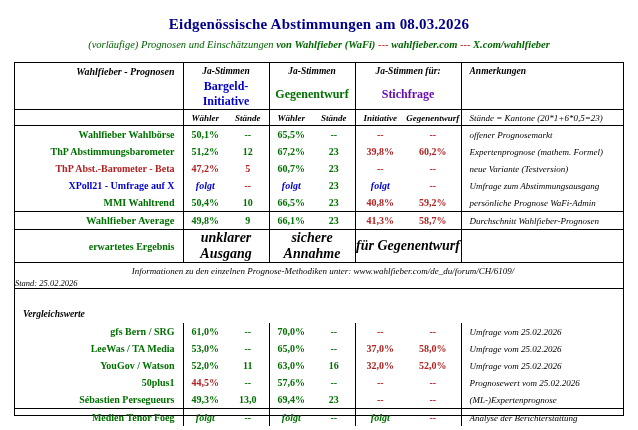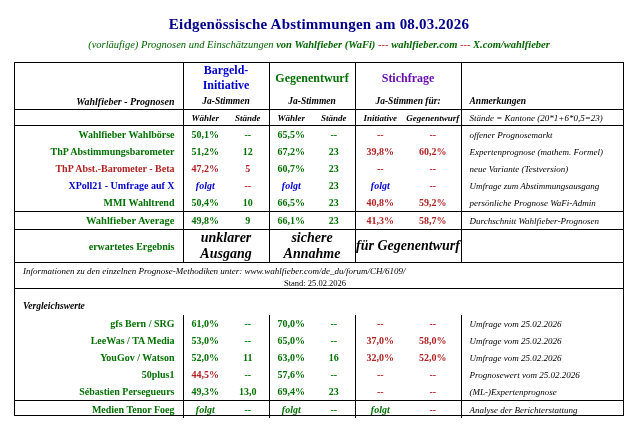--- a/index.html
+++ b/index.html
@@ -86,25 +86,26 @@
   .val{font-weight:bold;font-size:10px;text-align:center;}
   .note{font-style:italic;font-size:9px;text-align:left;padding-left:8px;color:#000;}
   .it{font-style:italic;}
   .avg td{height:19px;}
   .result td{height:20px;}
   .result .val{font-style:italic;font-weight:bold;font-size:14px;}
   .infoline{
     font-style:italic;
     font-size:9px;
     padding:3px 0 2px 8px;
+    text-align:center;
+  }
+  .stand{
+    font-style:italic;
+    font-size:8.5px;
     text-align:left;
-  }
-  .stand{
-    font-size:8.5px;
-    text-align:center;
     padding-right:8px;
   }
   .section-lbl{
     font-style:italic;
     font-weight:bold;
     font-size:9.5px;
     text-align:left;
     padding-left:8px;
   }
 </style>
@@ -131,33 +132,33 @@
           <col style="width:42px">
         <col style="width:44px">
           <col style="width:42px">
         <col style="width:50px">
           <col style="width:56px">
         <col>
       </colgroup>
       <tbody>
 
         <tr>
+          <td class="sub-left" style="height:16px">Wahlfieber - Prognosen</td>
+          <td class="sub vline" colspan="2">Ja-Stimmen</td>
+          <td class="sub vline" colspan="2">Ja-Stimmen</td>
+          <td class="sub vline" colspan="2">Ja-Stimmen für:</td>
+          <td class="sub vline it" style="text-align:left;padding-left:8px">Anmerkungen</td>
+        </tr>
+
+        <tr>
           <td style="height:20px"></td>
           <td class="grp grp-blue vline" colspan="2">Bargeld-Initiative</td>
           <td class="grp grp-green vline" colspan="2">Gegenentwurf</td>
           <td class="grp grp-purple vline" colspan="2">Stichfrage</td>
           <td class="vline"></td>
-        </tr>
-
-        <tr>
-          <td class="sub-left" style="height:16px">Wahlfieber - Prognosen</td>
-          <td class="sub vline" colspan="2">Ja-Stimmen</td>
-          <td class="sub vline" colspan="2">Ja-Stimmen</td>
-          <td class="sub vline" colspan="2">Ja-Stimmen für:</td>
-          <td class="sub vline it" style="text-align:left;padding-left:8px">Anmerkungen</td>
         </tr>
 
         <tr>
           <td class="hline" style="height:15px"></td>
           <td class="colhead hline vline">Wähler</td>
           <td class="colhead hline">Stände</td>
           <td class="colhead hline vline">Wähler</td>
           <td class="colhead hline">Stände</td>
           <td class="colhead hline vline">Initiative</td>
           <td class="colhead hline">Gegenentwurf</td>
@@ -235,21 +236,21 @@
         </tr>
 
         <tr>
           <td class="infoline hline" colspan="8">Informationen zu den einzelnen Prognose-Methodiken unter: www.wahlfieber.com/de_du/forum/CH/6109/</td>
         </tr>
         <tr>
           <td class="stand" colspan="8">Stand: 25.02.2026</td>
         </tr>
 
         <tr>
-          <td class="section-lbl hline" colspan="8" style="height:18px;padding-top:8px">Vergleichswerte</td>
+          <td class="section-lbl hline" colspan="8" style="height:18px;padding-top:16px">Vergleichswerte</td>
         </tr>
 
         <tr class="datarow">
           <td class="nm" style="color:#007000">gfs Bern / SRG</td>
           <td class="val vline" style="color:#007000">61,0%</td>
           <td class="val" style="color:#007000">--</td>
           <td class="val vline" style="color:#007000">70,0%</td>
           <td class="val" style="color:#007000">--</td>
           <td class="val vline" style="color:#b22222">--</td>
           <td class="val" style="color:#b22222">--</td>

